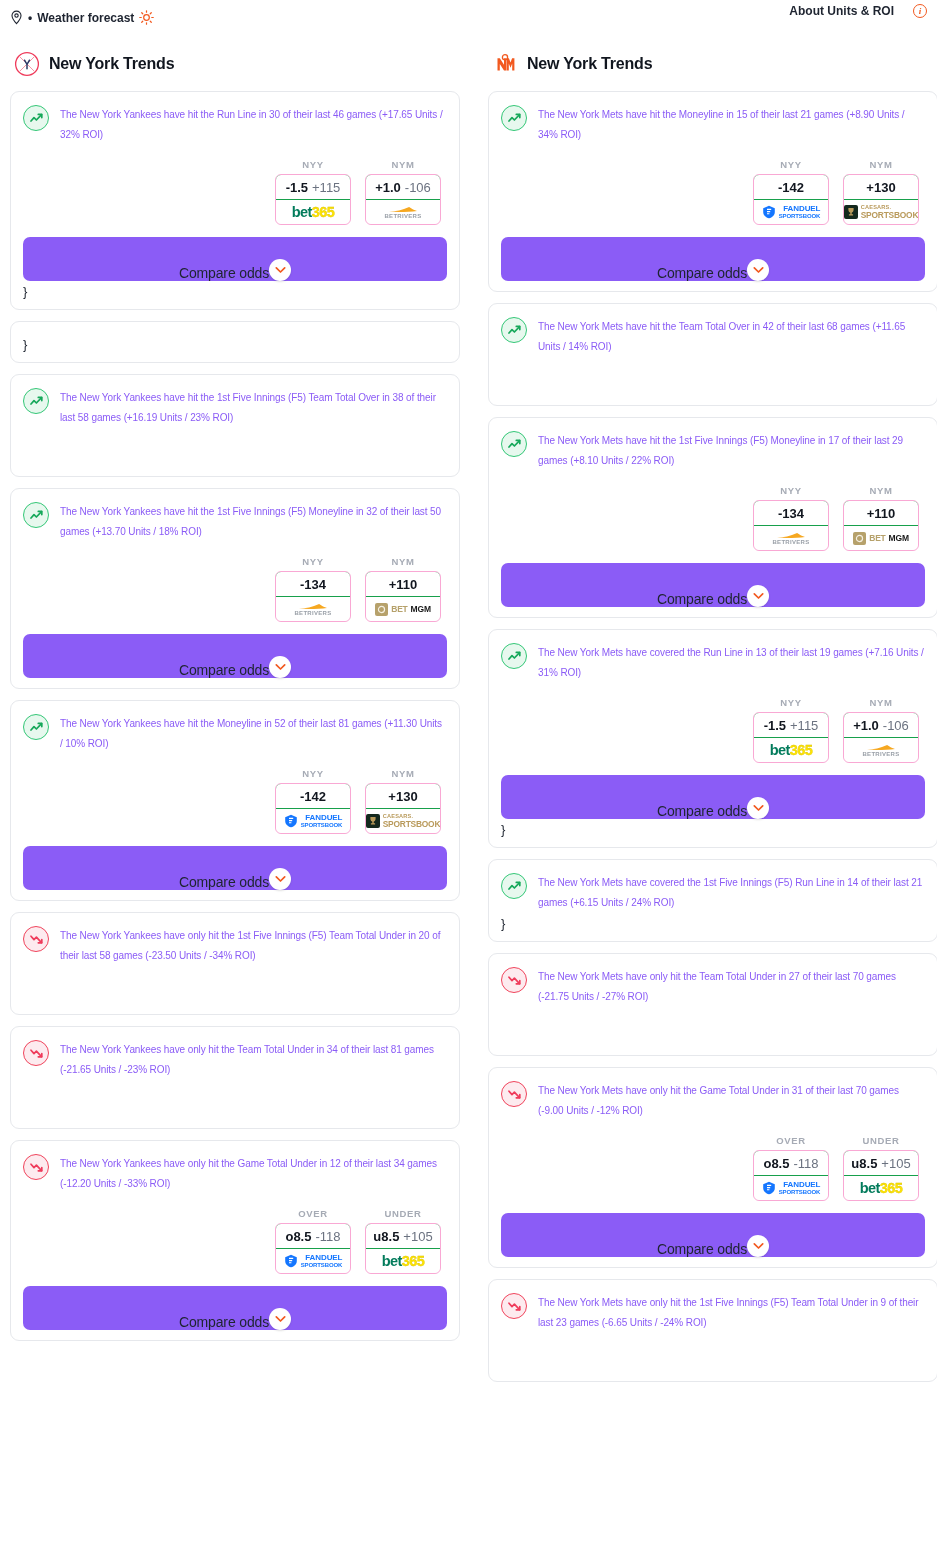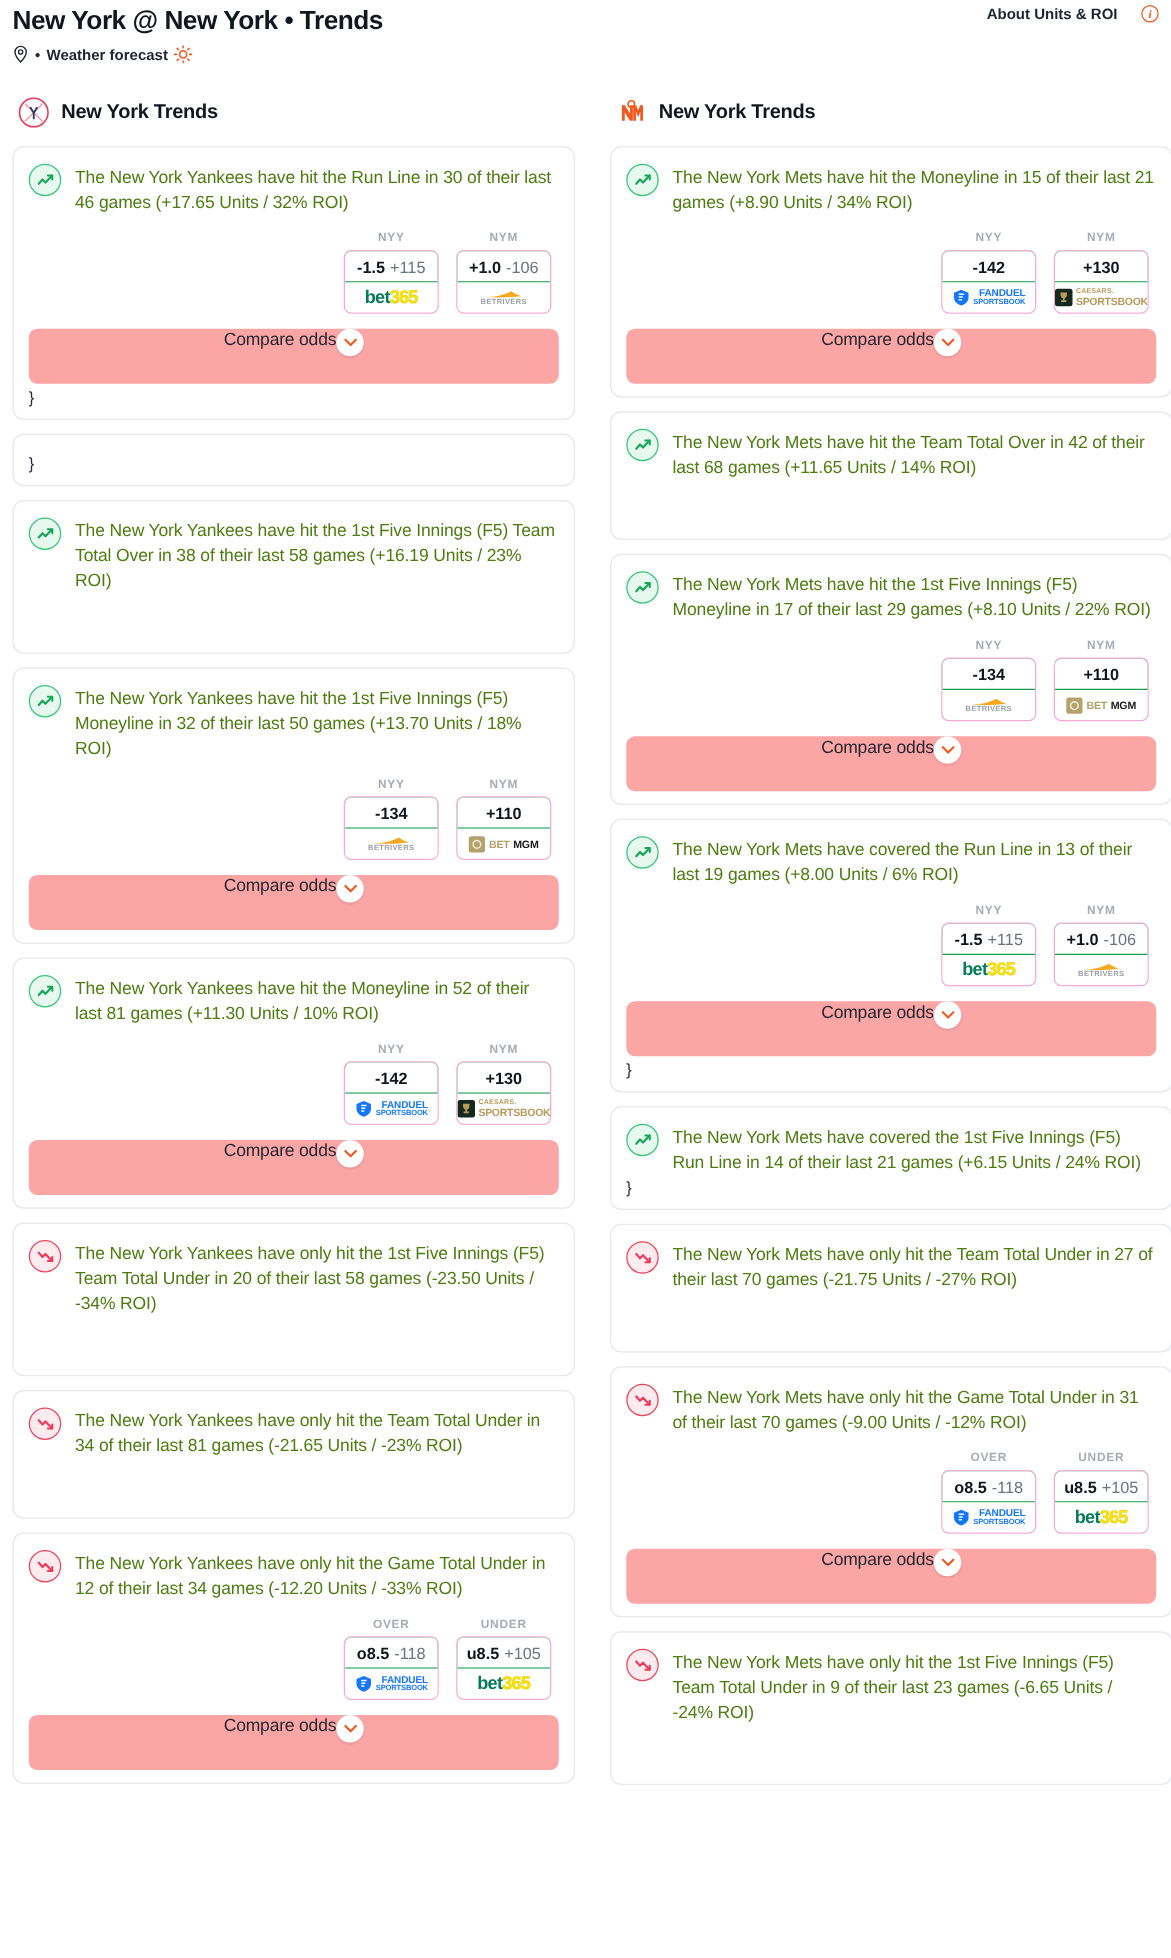--- a/index.html
+++ b/index.html
@@ -107,23 +107,23 @@
   .trend-icon {
     flex: 0 0 26px;
     width: 26px; height: 26px;
     border-radius: 50%;
     display: flex; align-items: center; justify-content: center;
     margin-top: 1px;
   }
   .trend-icon.up { background: #e7f8ee; border: 1px solid #34c777; }
   .trend-icon.down { background: #fdebef; border: 1px solid #f0445c; }
   .trend-text {
-    font-size: 14px;
+    font-size: 10px;
     line-height: 20px;
-    color: #4d7c0f;
+    color: #8b5cf6;
     letter-spacing: -0.1px;
     padding-top: 1px;
   }
 
   
   .brace {
     font-size: 13px;
     line-height: 14px;
     color: #252b36;
     margin-top: 4px;
@@ -196,42 +196,41 @@
   .bk-fd .l2 { font-size: 6px; font-weight: 700; color: #1476ff; letter-spacing: -0.1px; }
   .bk-cz { display:flex; align-items:center; gap:3px; }
   .bk-cz .sq { width: 14px; height: 14px; background: #14281d; border-radius: 2px; display:flex; align-items:center; justify-content:center; }
   .bk-cz .stack { display:flex; flex-direction:column; line-height:1.05; }
   .bk-cz .l1 { font-size: 5.6px; font-weight: 700; color: #b99a5b; letter-spacing: 0.2px; }
   .bk-cz .l2 { font-size: 8.4px; font-weight: 800; color: #b99a5b; letter-spacing: -0.2px; }
 
   
   .compare {
     margin-top: 12px;
-    background: #fca5a5;
+    background: #8b5cf6;
     border-radius: 7px;
     height: 44px;
     display: flex;
-    align-items: flex-start;
+    align-items: flex-end;
     justify-content: center;
     cursor: pointer;
   }
   .compare-label { font-size: 14px; font-weight: 500; color: #1e2430; letter-spacing: -0.15px; }
   .chev-btn {
     width: 22px; height: 22px;
     border-radius: 50%;
     background: #fff;
     display:flex; align-items:center; justify-content:center;
     box-shadow: 0 1px 2px rgba(0,0,0,.12);
   }
 </style>
 </head>
 <body>
 
 <div class="page-head">
-  <h1 class="page-title">New York @ New York • Trends</h1>
 
   <div class="about-roi">
     <span>About Units &amp; ROI</span>
     <span class="info-badge">i</span>
   </div>
 
   <div class="sub-row">
     <span class="pin-icon">
       <svg width="13" height="15" viewBox="0 0 13 15">
         <path d="M6.5 1.1c-2.5 0-4.5 2-4.5 4.5 0 3.3 4.5 8 4.5 8s4.5-4.7 4.5-8c0-2.5-2-4.5-4.5-4.5z" fill="none" stroke="#1e2430" stroke-width="1.1"></path>
@@ -685,21 +684,21 @@
         </div>
       </div>
       <div class="trend-card">
         <div class="trend-top">
         <span class="trend-icon up">
             <svg width="22" height="20" viewBox="0 0 22 20">
               <polyline points="6,13 9,9.6 11.4,12 16.5,6.6" fill="none" stroke="#16a85a" stroke-width="1.7" stroke-linecap="round" stroke-linejoin="round"></polyline>
               <polyline points="13.3,6.4 16.8,6.4 16.8,9.6" fill="none" stroke="#16a85a" stroke-width="1.7" stroke-linecap="round" stroke-linejoin="round"></polyline>
             </svg>
           </span>
-        <span class="trend-text">The New York Mets have covered the Run Line in 13 of their last 19 games (+8.00 Units / 6% ROI)</span>
+        <span class="trend-text">The New York Mets have covered the Run Line in 13 of their last 19 games (+7.16 Units / 31% ROI)</span>
       </div>
         <div class="odds-row">
           <div class="odds-col">
             <div class="odds-label">NYY</div>
             <div class="odds-box">
               <div class="odds-value">
                 <span class="main">-1.5</span>
                 <span class="side">+115</span>
               </div>
               <div class="odds-book">

